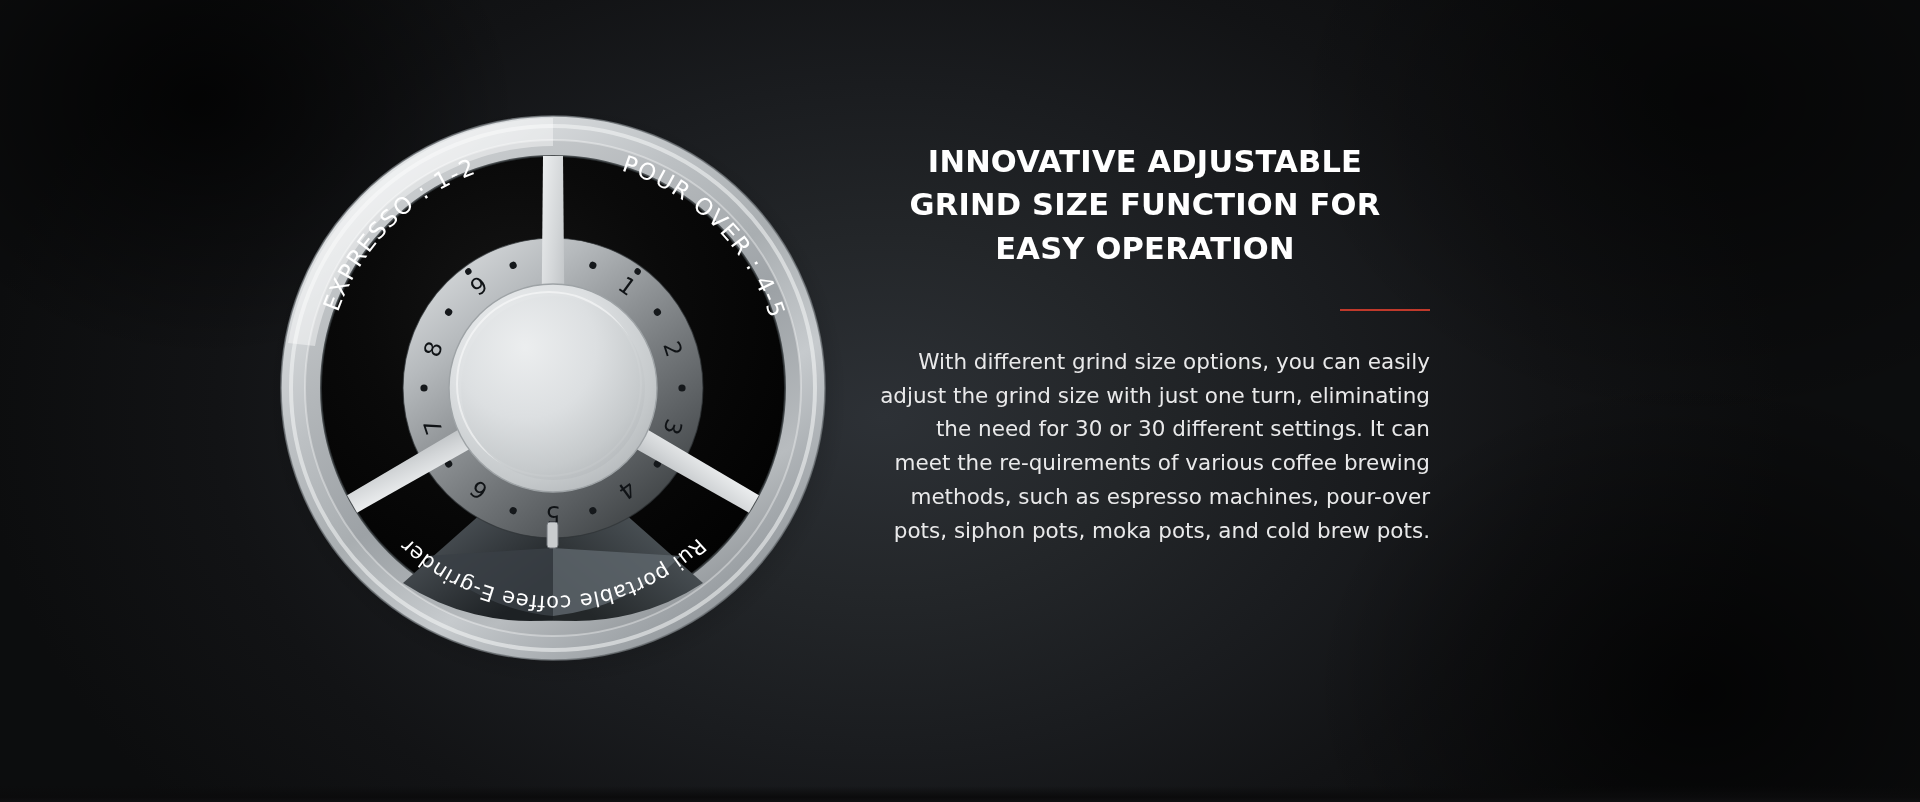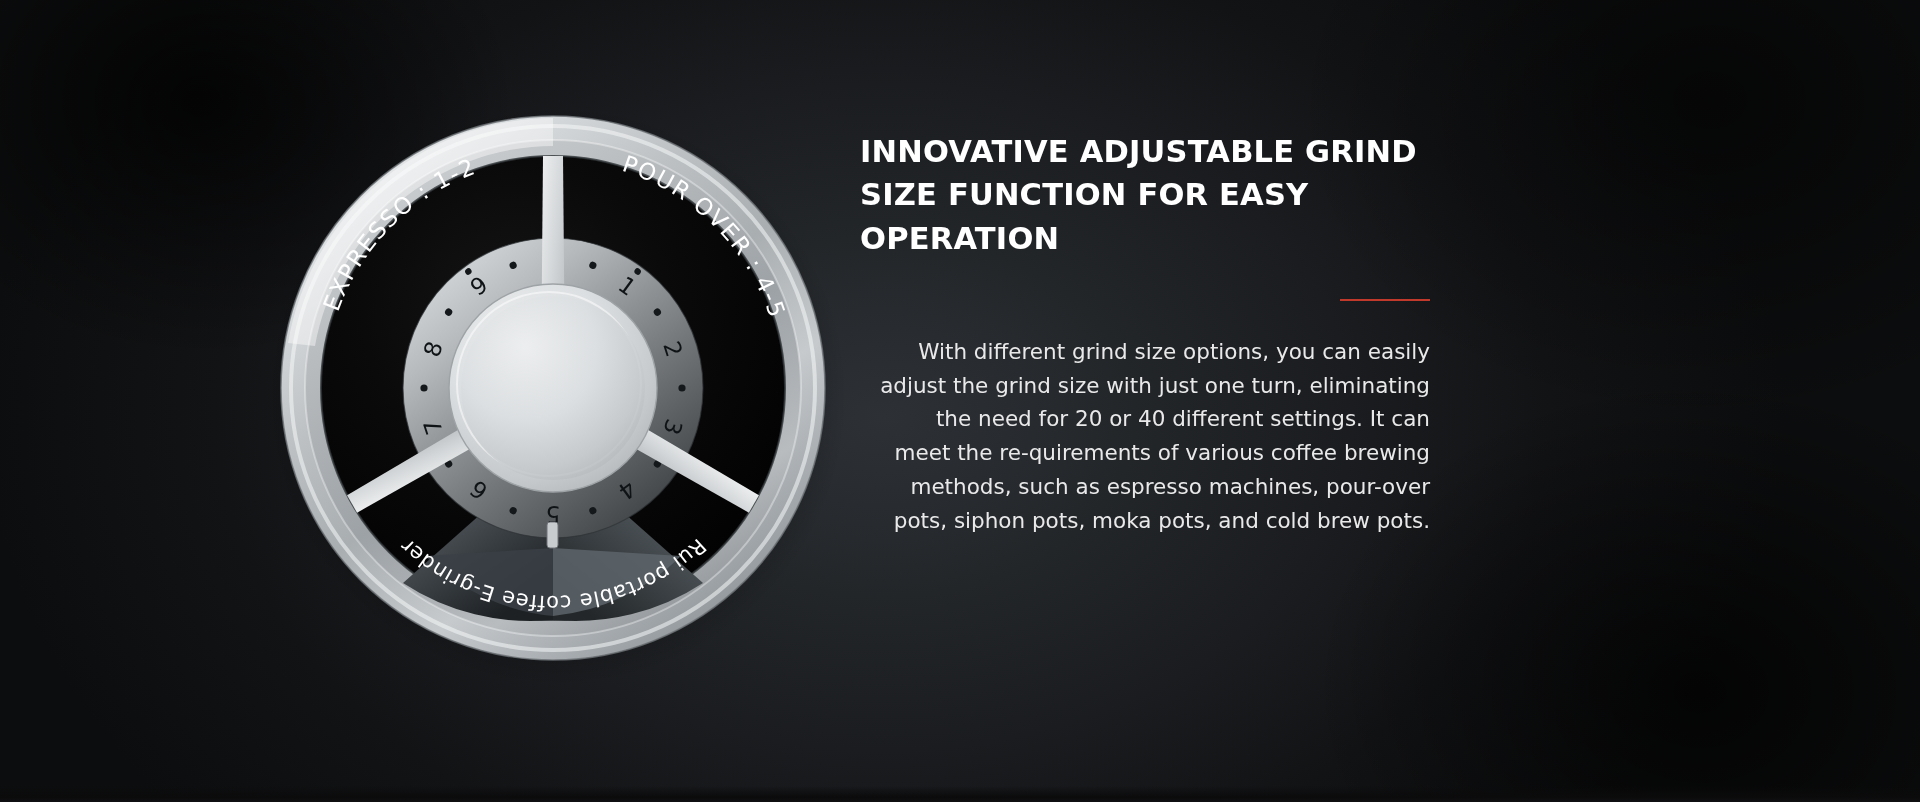--- a/index.html
+++ b/index.html
@@ -68,28 +68,28 @@
 
   
   .copy-panel {
     position: absolute;
     left: 860px;
     top: 130px;
     width: 620px;
     text-align: right;
   }
   .headline {
-    margin: 0;
+    margin: 10px;
     color: #ffffff;
     font-family: "DejaVu Sans", sans-serif;
     font-weight: bold;
     font-size: 30.5px;
     letter-spacing: 0.2px;
     line-height: 1.42;
-    text-align: left;
+    text-align: center;
     padding-right: 50px;
   }
   .rule-wrap {
     display: block;
     padding-right: 50px;
     margin-top: 30px;
     text-align: right;
   }
   .accent-rule {
     display: inline-block;
@@ -310,16 +310,16 @@
         <textPath href="#pathBrand" startOffset="50%" text-anchor="middle">Rui portable coffee E-grinder</textPath>
       </text>
     </svg>
   </div>
 
   <div class="copy-panel">
     <h1 class="headline">INNOVATIVE ADJUSTABLE GRIND SIZE FUNCTION FOR EASY OPERATION</h1>
     <span class="rule-wrap">
       <span class="accent-rule"></span>
     </span>
-    <p class="body-copy">With different grind size options, you can easily adjust the grind size with just one turn, eliminating the need for 20 or 40 different settings. It can meet the re-quirements of various coffee brewing methods, such as espresso machines, pour-over pots, siphon pots, moka pots, and cold brew pots.</p>
+    <p class="body-copy">With different grind size options, you can easily adjust the grind size with just one turn, eliminating the need for 30 or 30 different settings. It can meet the re-quirements of various coffee brewing methods, such as espresso machines, pour-over pots, siphon pots, moka pots, and cold brew pots.</p>
   </div>
 
 </div>
 
 </body></html>

